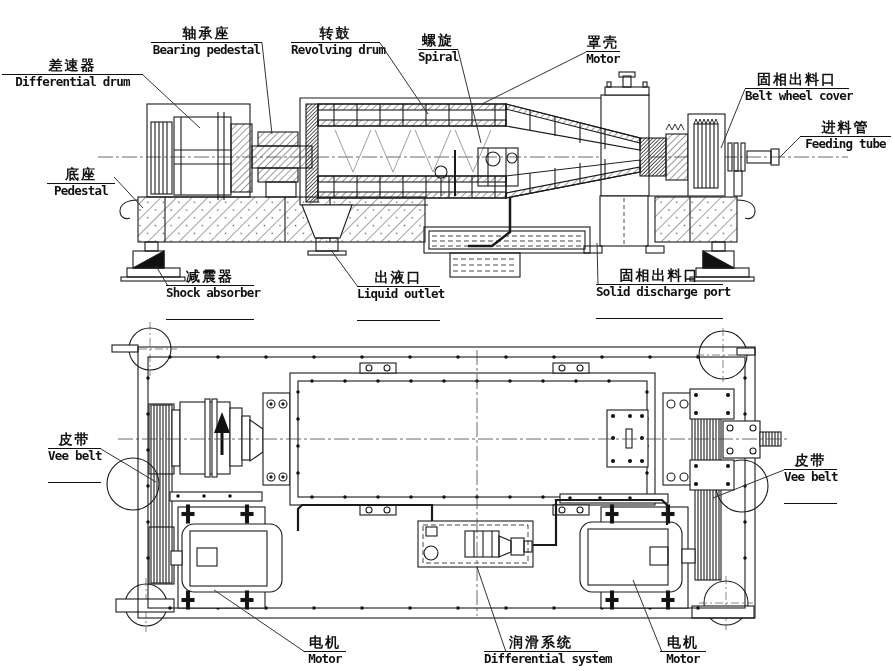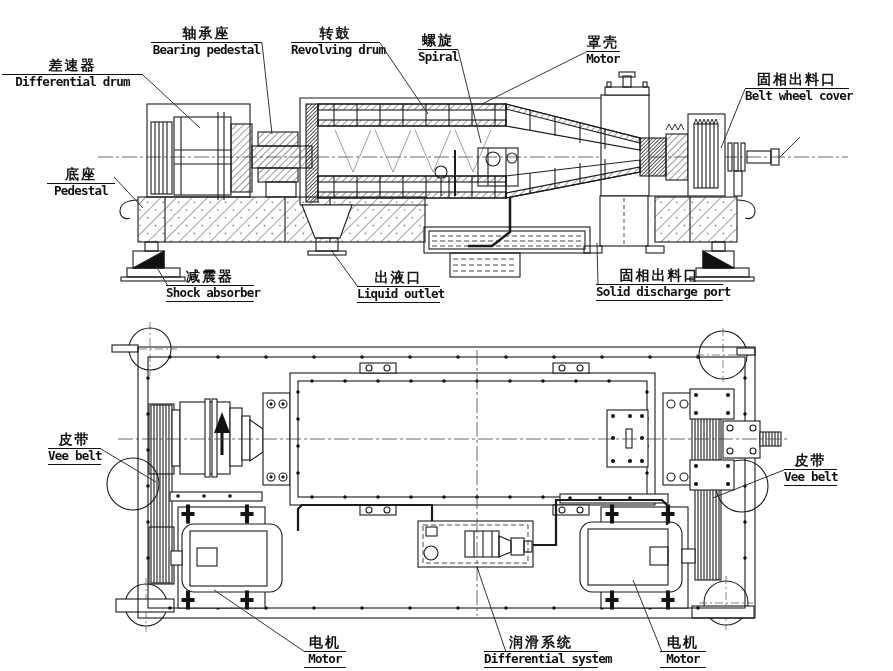--- a/index.html
+++ b/index.html
@@ -4,21 +4,21 @@
 <style>
   html,body{margin:0;padding:0;background:#fff;}
   #stage{position:relative;width:893px;height:671px;background:#ffffff;overflow:hidden;
          font-family:"DejaVu Sans Mono", monospace;}
   #drawing{position:absolute;left:0;top:0;}
   .label{position:absolute;text-align:center;color:#111;line-height:1.08;}
   .label .cn{display:block;font-size:14px;font-weight:700;letter-spacing:2px;white-space:nowrap;
              border-bottom:1.6px solid #111;padding-bottom:1px;}
   .label .en{display:block;font-size:12.5px;font-weight:700;letter-spacing:-0.8px;white-space:nowrap;
              padding-top:0px;}
-  .label.u2 .en{border-bottom:1.6px solid #111;padding-bottom:1px;}
+  .label.u2 .en{border-bottom:1.6px solid #111;padding-bottom:19px;}
 </style>
 </head>
 <body>
 
 <div id="stage">
 
 <svg id="drawing" width="893" height="671" viewBox="0 0 893 671" xmlns="http://www.w3.org/2000/svg">
   <defs>
     <pattern id="h1" patternUnits="userSpaceOnUse" width="5" height="5" patternTransform="rotate(45)">
       <line x1="0" y1="0" x2="0" y2="5" stroke="#3a3a3a" stroke-width="1"></line>
@@ -458,20 +458,24 @@
   <span class="en">Spiral</span>
 </div>
 <div class="label u1" style="left:586px;top:35px;width:34px">
   <span class="cn">罩壳</span>
   <span class="en">Motor</span>
 </div>
 <div class="label u1" style="left:745px;top:72px;width:104px">
   <span class="cn">固相出料口</span>
   <span class="en">Belt wheel cover</span>
 </div>
+<div class="label u1" style="left:800px;top:120px;width:91px">
+  <span class="cn">进料管</span>
+  <span class="en">Feeding tube</span>
+</div>
 <div class="label u2" style="left:166px;top:269px;width:88px">
   <span class="cn">减震器</span>
   <span class="en">Shock absorber</span>
 </div>
 <div class="label u2" style="left:357px;top:270px;width:83px">
   <span class="cn">出液口</span>
   <span class="en">Liquid outlet</span>
 </div>
 <div class="label u2" style="left:596px;top:268px;width:127px">
   <span class="cn">固相出料口</span>

